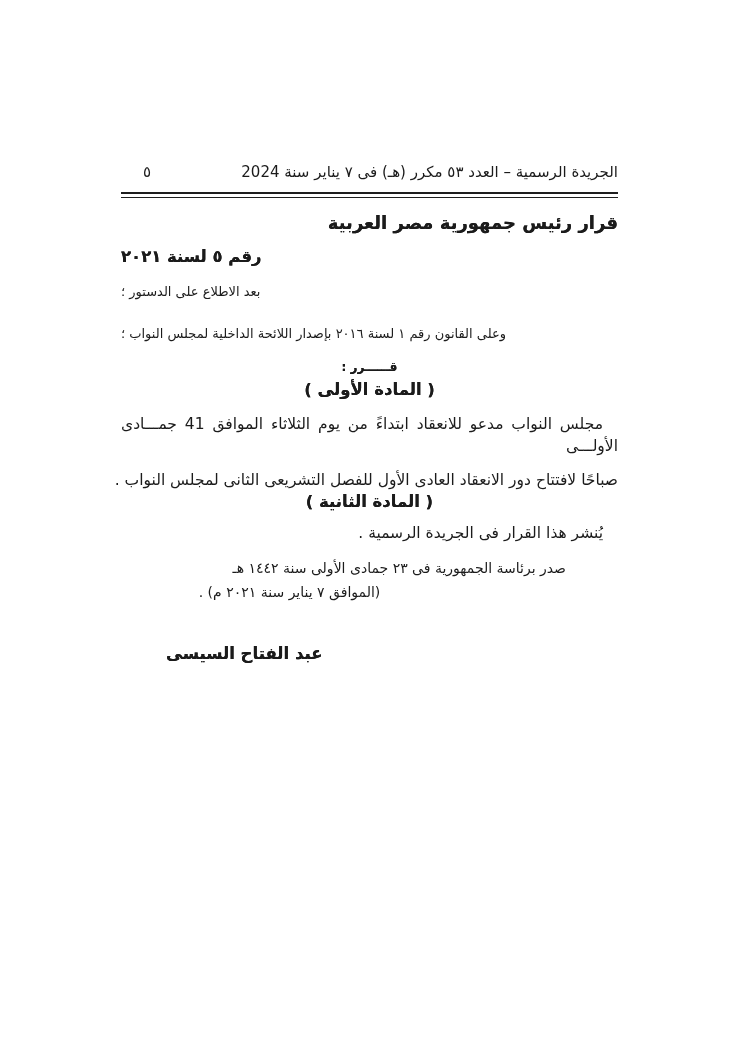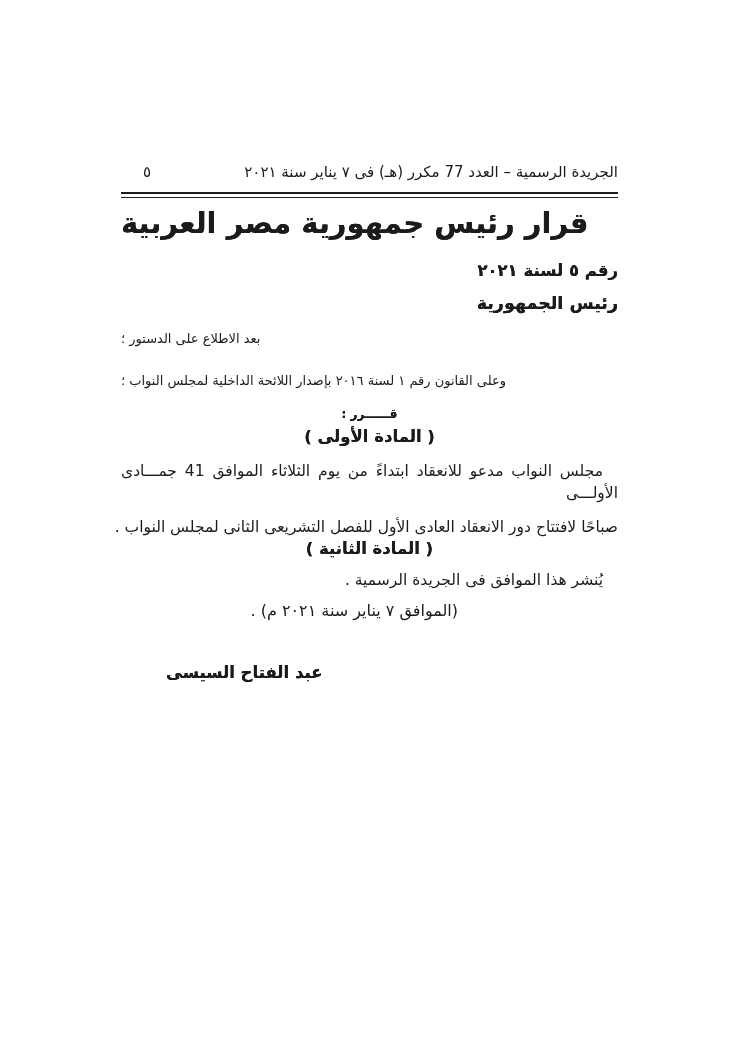--- a/index.html
+++ b/index.html
@@ -34,29 +34,29 @@
   .header-issue { letter-spacing: 0.2px; }
   .header-page-num { font-size: 15px; padding-left: 22px; }
   .rule {
     margin-top: 8px;
     height: 3px;
     border-top: 2.5px solid #1e1e1e;
     border-bottom: 1px solid #1e1e1e;
   }
   .title-1 {
     margin-top: 9px;
-    text-align: left;
-    font-size: 29px;
+    text-align: right;
+    font-size: 18px;
     line-height: 32px;
     font-weight: bold;
     text-shadow: 0 0 0.6px currentColor;
   }
   .title-2 {
-    margin-top: 21px;
-    text-align: right;
+    margin-top: 7px;
+    text-align: left;
     font-size: 16.5px;
     line-height: 22px;
     font-weight: bold;
     text-shadow: 0 0 0.4px currentColor;
   }
   .issuer {
     margin-top: 9px;
     text-align: right;
     font-size: 17.5px;
     line-height: 24px;
@@ -108,65 +108,65 @@
   }
   .issuance-1 {
     margin-top: 14px;
     font-size: 14px;
     line-height: 20px;
     text-align: right;
     padding-right: 52px;
     white-space: nowrap;
   }
   .issuance-2 {
-    margin-top: 10px;
-    font-size: 16px;
+    margin-top: 4px;
+    font-size: 14px;
     line-height: 20px;
-    text-align: right;
+    text-align: center;
     padding-right: 160px;
     white-space: nowrap;
   }
   .signature {
     margin-top: 41px;
     font-size: 16.5px;
     line-height: 22px;
     font-weight: bold;
     text-shadow: 0 0 0.5px currentColor;
     text-align: left;
     padding-left: 45px;
   }
 </style>
 </head>
 <body>
 
 <div class="page">
   <div class="content">
 
     <div class="header-row">
-      <span class="header-issue">الجريدة الرسمية – العدد 77 مكرر (هـ) فى ٧ يناير سنة ٢٠٢١</span>
+      <span class="header-issue">الجريدة الرسمية – العدد ٥٣ مكرر (هـ) فى ٧ يناير سنة 2024</span>
       <span class="header-page-num">٥</span>
     </div>
 
     <div class="rule"></div>
 
     <div class="title-1">قرار رئيس جمهورية مصر العربية</div>
     <div class="title-2">رقم ٥ لسنة ٢٠٢١</div>
 
-    <div class="issuer">رئيس الجمهورية</div>
 
     <div class="para clause-1">بعد الاطلاع على الدستور ؛</div>
     <div class="para clause-2">وعلى القانون رقم ١ لسنة ٢٠١٦ بإصدار اللائحة الداخلية لمجلس النواب ؛</div>
 
     <div class="decree-word">قــــــرر :</div>
 
     <div class="art-heading">( المادة الأولى )</div>
     <div class="body-line justified first">مجلس النواب مدعو للانعقاد ابتداءً من يوم الثلاثاء الموافق 41 جمـــادى الأولـــى</div>
     <div class="body-line last">صباحًا لافتتاح دور الانعقاد العادى الأول للفصل التشريعى الثانى لمجلس النواب .</div>
 
     <div class="art-heading">( المادة الثانية )</div>
-    <div class="publish-line">يُنشر هذا الموافق فى الجريدة الرسمية .</div>
+    <div class="publish-line">يُنشر هذا القرار فى الجريدة الرسمية .</div>
 
+    <div class="issuance-1">صدر برئاسة الجمهورية فى ٢٣ جمادى الأولى سنة ١٤٤٢ هـ</div>
     <div class="issuance-2">(الموافق ٧ يناير سنة ٢٠٢١ م) .</div>
 
     <div class="signature">عبد الفتاح السيسى</div>
 
   </div>
 </div>
 
 </body></html>

